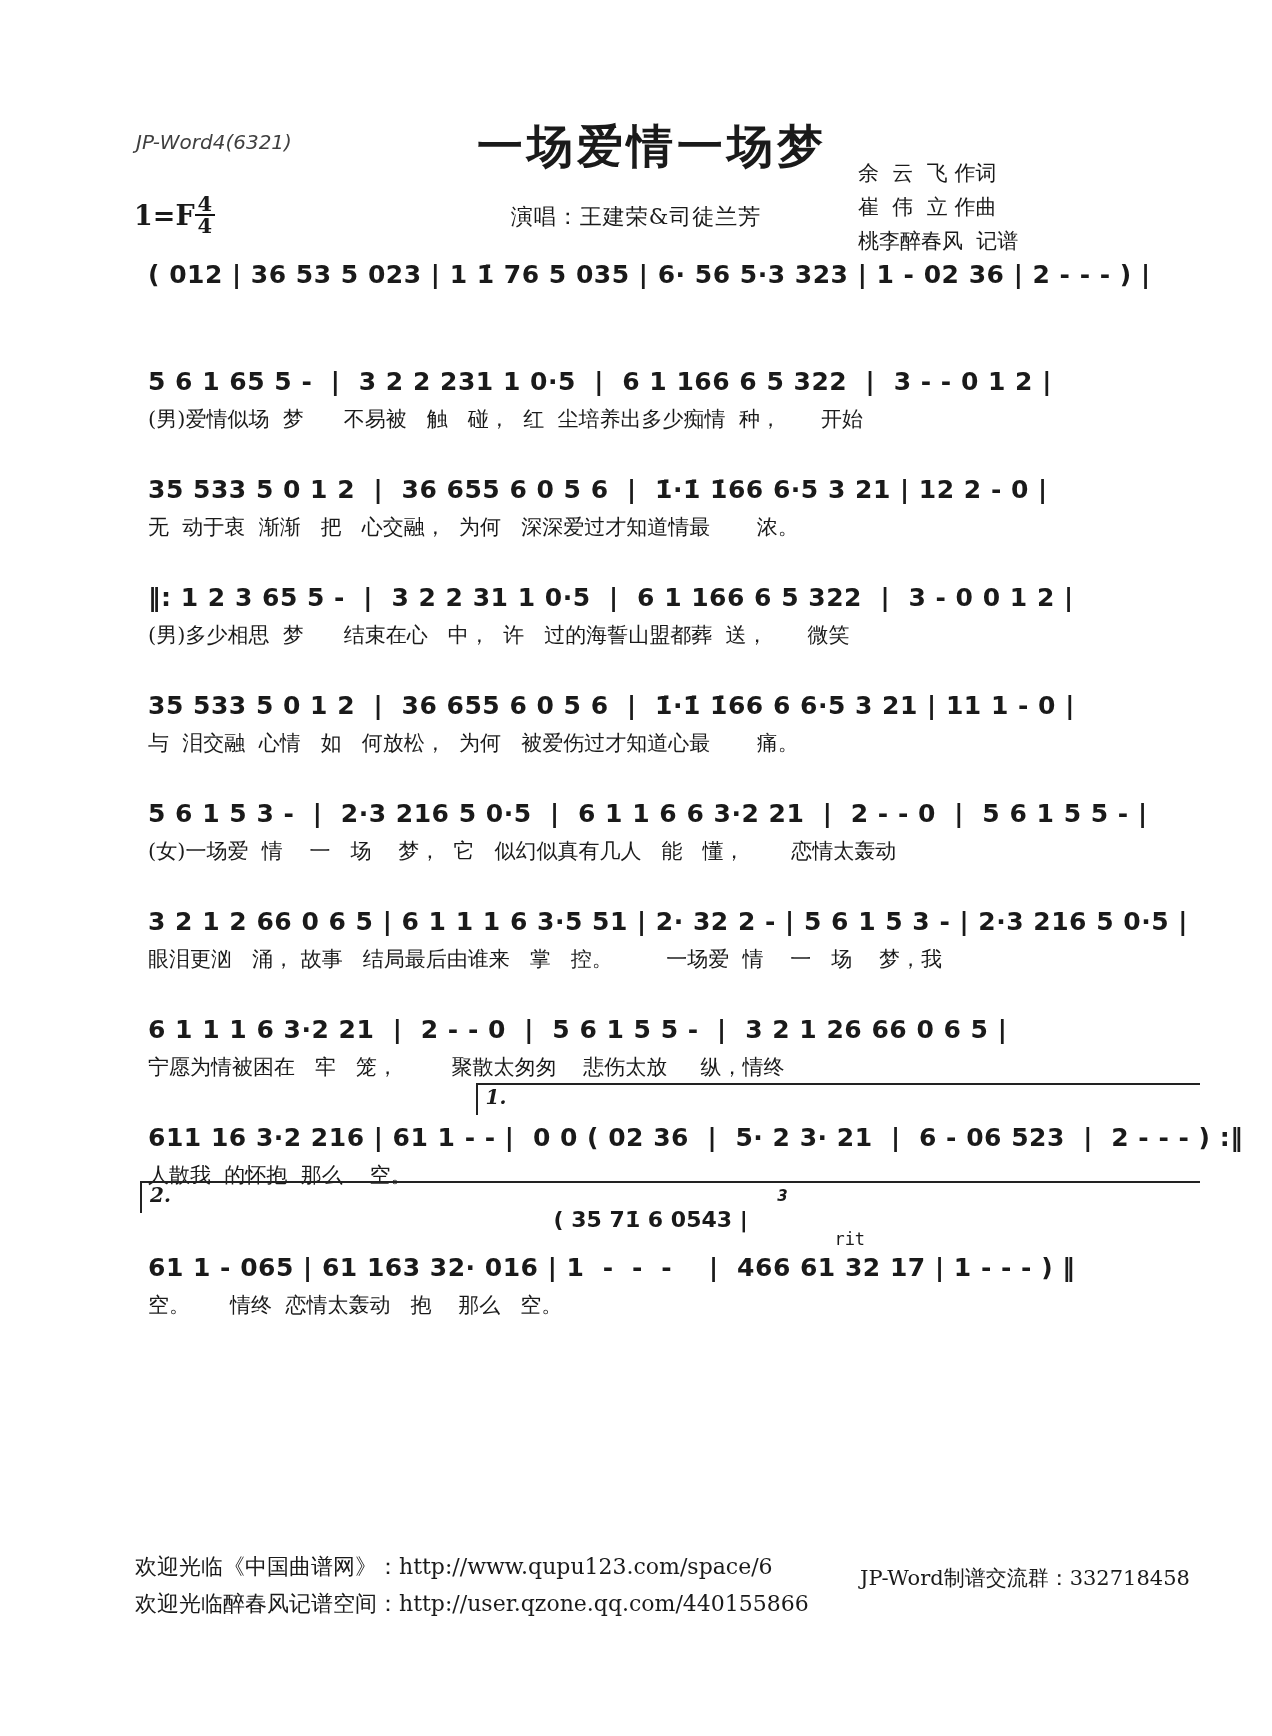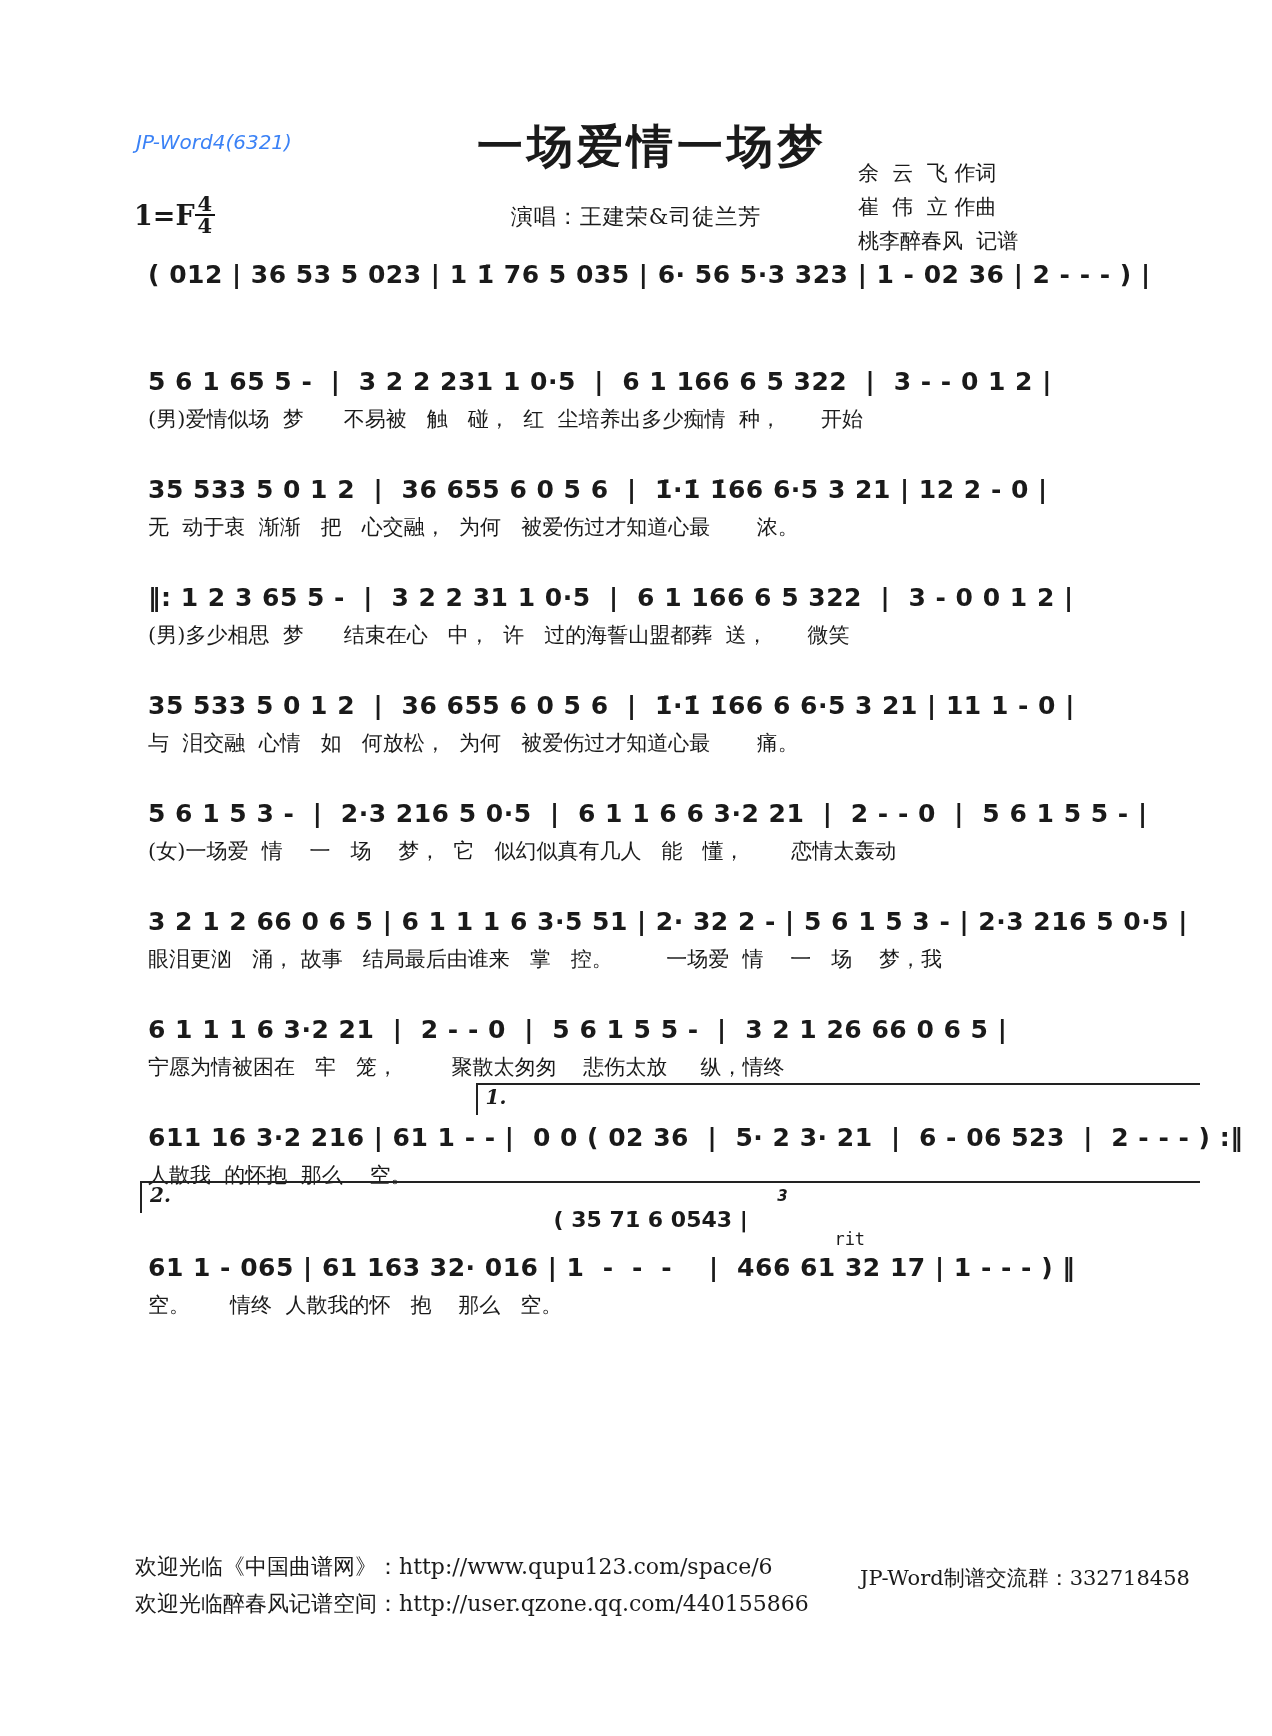--- a/index.html
+++ b/index.html
@@ -4,21 +4,21 @@
 <style>
   html,body { margin:0; padding:0; background:#e8e8e8; }
   .page {
     position:relative; width:1272px; height:1736px; margin:0 auto;
     background:#ffffff; color:#1a1a1a; overflow:hidden;
     font-family:"DejaVu Serif","Liberation Serif",serif;
   }
   .generator {
     position:absolute; left:136px; top:130px;
     font-family:"DejaVu Sans","Liberation Sans",sans-serif;
-    font-style:italic; font-size:20px; color:#3b82f6;
+    font-style:italic; font-size:20px; color:#404040;
   }
   .title {
     position:absolute; top:116px; left:0; width:100%; margin:0;
     text-align:center; font-size:46px; font-weight:bold; letter-spacing:4px;padding-left:16px;
   }
   .credits {
     position:absolute; left:858px; top:156px;
     font-size:21px; line-height:34px; white-space:pre;
   }
   .singer {
@@ -90,21 +90,21 @@
       <div class="system sys-1">
         <div class="notes">( 012 | 36 53 5 023 | 1 1̇ 76 5 035 | 6· 56 5·3 323 | 1 - 02 36 | 2 - - - ) |</div>
         <div class="lyrics"></div>
       </div>
       <div class="system sys-2">
         <div class="notes">5 6 1 65 5 -  |  3 2 2 231 1 0·5  |  6 1 166 6 5 322  |  3 - - 0 1 2 |</div>
         <div class="lyrics">(男)爱情似场  梦      不易被   触   碰，  红  尘培养出多少痴情  种，      开始</div>
       </div>
       <div class="system sys-3">
         <div class="notes">35 533 5 0 1 2  |  36 655 6 0 5 6  |  1̇·1̇ 1̇66 6·5 3 21 | 12 2 - 0 |</div>
-        <div class="lyrics">无  动于衷  渐渐   把   心交融，  为何   被爱伤过才知道心最       浓。</div>
+        <div class="lyrics">无  动于衷  渐渐   把   心交融，  为何   深深爱过才知道情最       浓。</div>
       </div>
       <div class="system sys-4">
         <div class="notes">‖: 1 2 3 65 5 -  |  3 2 2 31 1 0·5  |  6 1 166 6 5 322  |  3 - 0 0 1 2 |</div>
         <div class="lyrics">(男)多少相思  梦      结束在心   中，  许   过的海誓山盟都葬  送，      微笑</div>
       </div>
       <div class="system sys-5">
         <div class="notes">35 533 5 0 1 2  |  36 655 6 0 5 6  |  1̇·1̇ 1̇66 6 6·5 3 21 | 11 1 - 0 |</div>
         <div class="lyrics">与  泪交融  心情   如   何放松，  为何   被爱伤过才知道心最       痛。</div>
       </div>
       <div class="system sys-6">
@@ -123,20 +123,20 @@
         <div class="volta"><span class="volta-label">1.</span></div>
         <div class="notes">611 16 3·2 216 | 61 1 - - |  0 0 ( 02 36  |  5· 2 3· 21  |  6 - 06 523  |  2 - - - ) :‖</div>
         <div class="lyrics">人散我  的怀抱  那么    空。</div>
       </div>
       <div class="system sys-10">
         <div class="volta"><span class="volta-label">2.</span></div>
         <div class="pre-notes">( 35 71̇ 6 0543 |</div>
         <div class="pre-mark">3</div>
         <div class="tempo">rit</div>
         <div class="notes">61 1 - 065 | 61 163 32· 016 | 1  -  -  -    |  466 61 32 17 | 1 - - - ) ‖</div>
-        <div class="lyrics">空。      情终  人散我的怀   抱    那么   空。</div>
+        <div class="lyrics">空。      情终  恋情太轰动   抱    那么   空。</div>
       </div>
     </div>
 
   <div class="footer-left"><div class="footer-line">欢迎光临《中国曲谱网》：http://www.qupu123.com/space/6</div><div class="footer-line">欢迎光临醉春风记谱空间：http://user.qzone.qq.com/440155866</div></div>
   <div class="footer-right">JP-Word制谱交流群：332718458</div>
 
 </div>
 
 </body></html>

